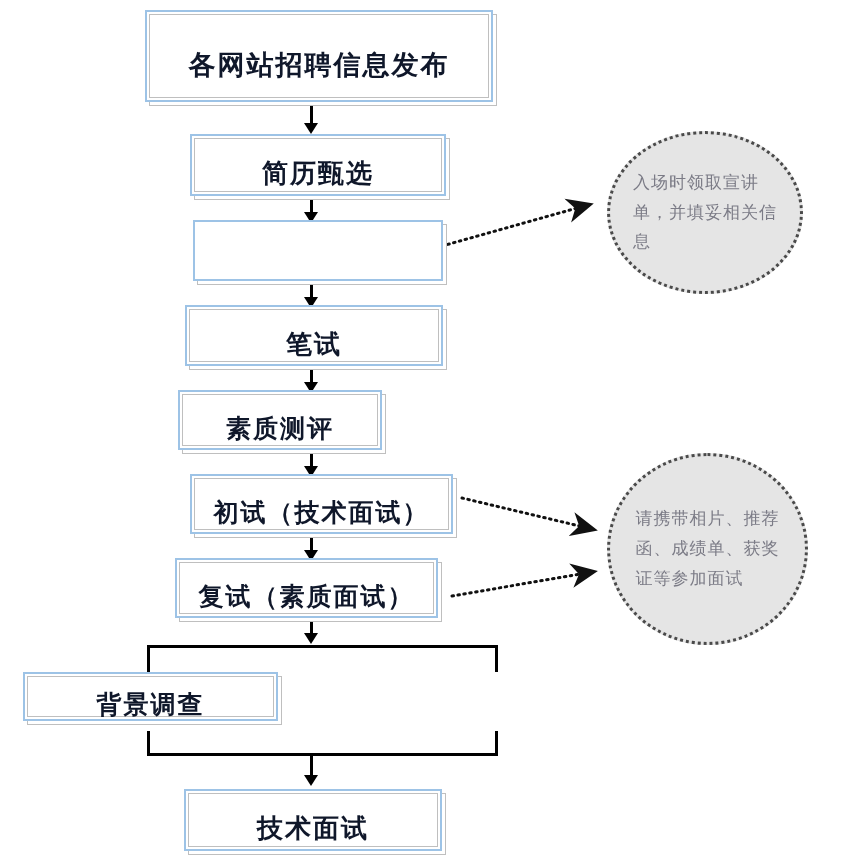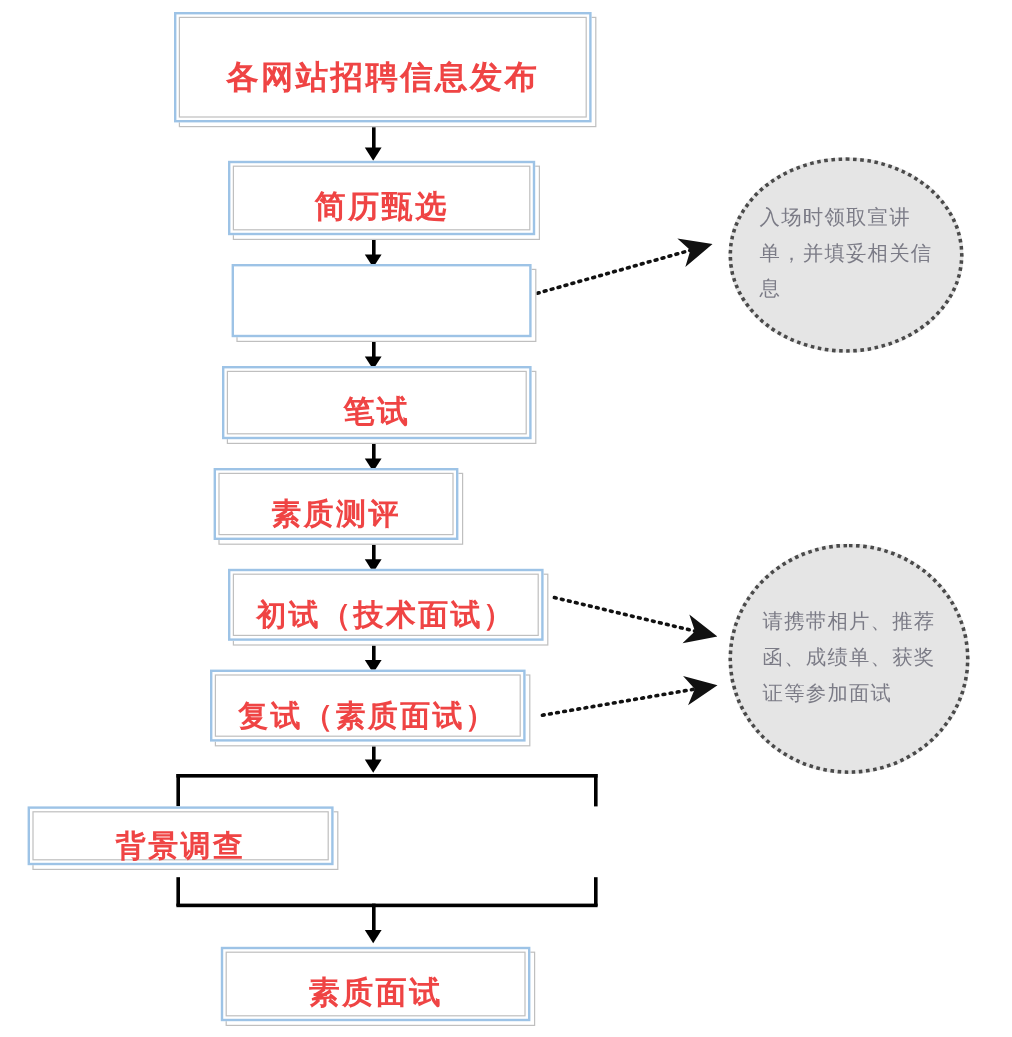--- a/index.html
+++ b/index.html
@@ -21,21 +21,21 @@
     position:absolute;left:0;top:0;right:0;bottom:0;
     border:2px solid #9dc3e6;background:#ffffff;box-sizing:border-box;
   }
   .pbox .inner{
     position:absolute;left:4px;top:4px;right:4px;bottom:4px;
     border:1px solid #bfbfbf;background:#ffffff;box-sizing:border-box;
     display:flex;align-items:center;justify-content:center;
   }
   .pbox .label{
     font-family:"DejaVu Serif","Liberation Serif",serif;
-    font-weight:bold;color:#ef4444;
+    font-weight:bold;color:#0f172a;
     letter-spacing:2px;white-space:nowrap;line-height:1;margin-top:16px;
   }
 
   
   .vline{position:absolute;background:#000000;width:3px;}
   .hline{position:absolute;background:#000000;height:3px;}
   .arrowhead{
     position:absolute;width:0;height:0;
     border-left:7px solid transparent;border-right:7px solid transparent;
     border-top:11px solid #000000;
@@ -163,21 +163,21 @@
     <div class="inner">
       <span class="label" style="font-size:25px;">背景调查</span>
     </div>
   </div>
 
 
   <div class="pbox" style="left:184px;top:789px;width:258px;height:62px;">
     <div class="shadow"></div>
     <div class="frame"></div>
     <div class="inner">
-      <span class="label" style="font-size:26px;">素质面试</span>
+      <span class="label" style="font-size:26px;">技术面试</span>
     </div>
   </div>
 
   <div class="circ" style="left:607px;top:131px;width:196px;height:163px;">
     <span class="ctext">入场时领取宣讲单，并填妥相关信息</span>
   </div>
 
   <div class="circ" style="left:607px;top:453px;width:201px;height:192px;">
     <span class="ctext">请携带相片、推荐函、成绩单、获奖证等参加面试</span>
   </div>

